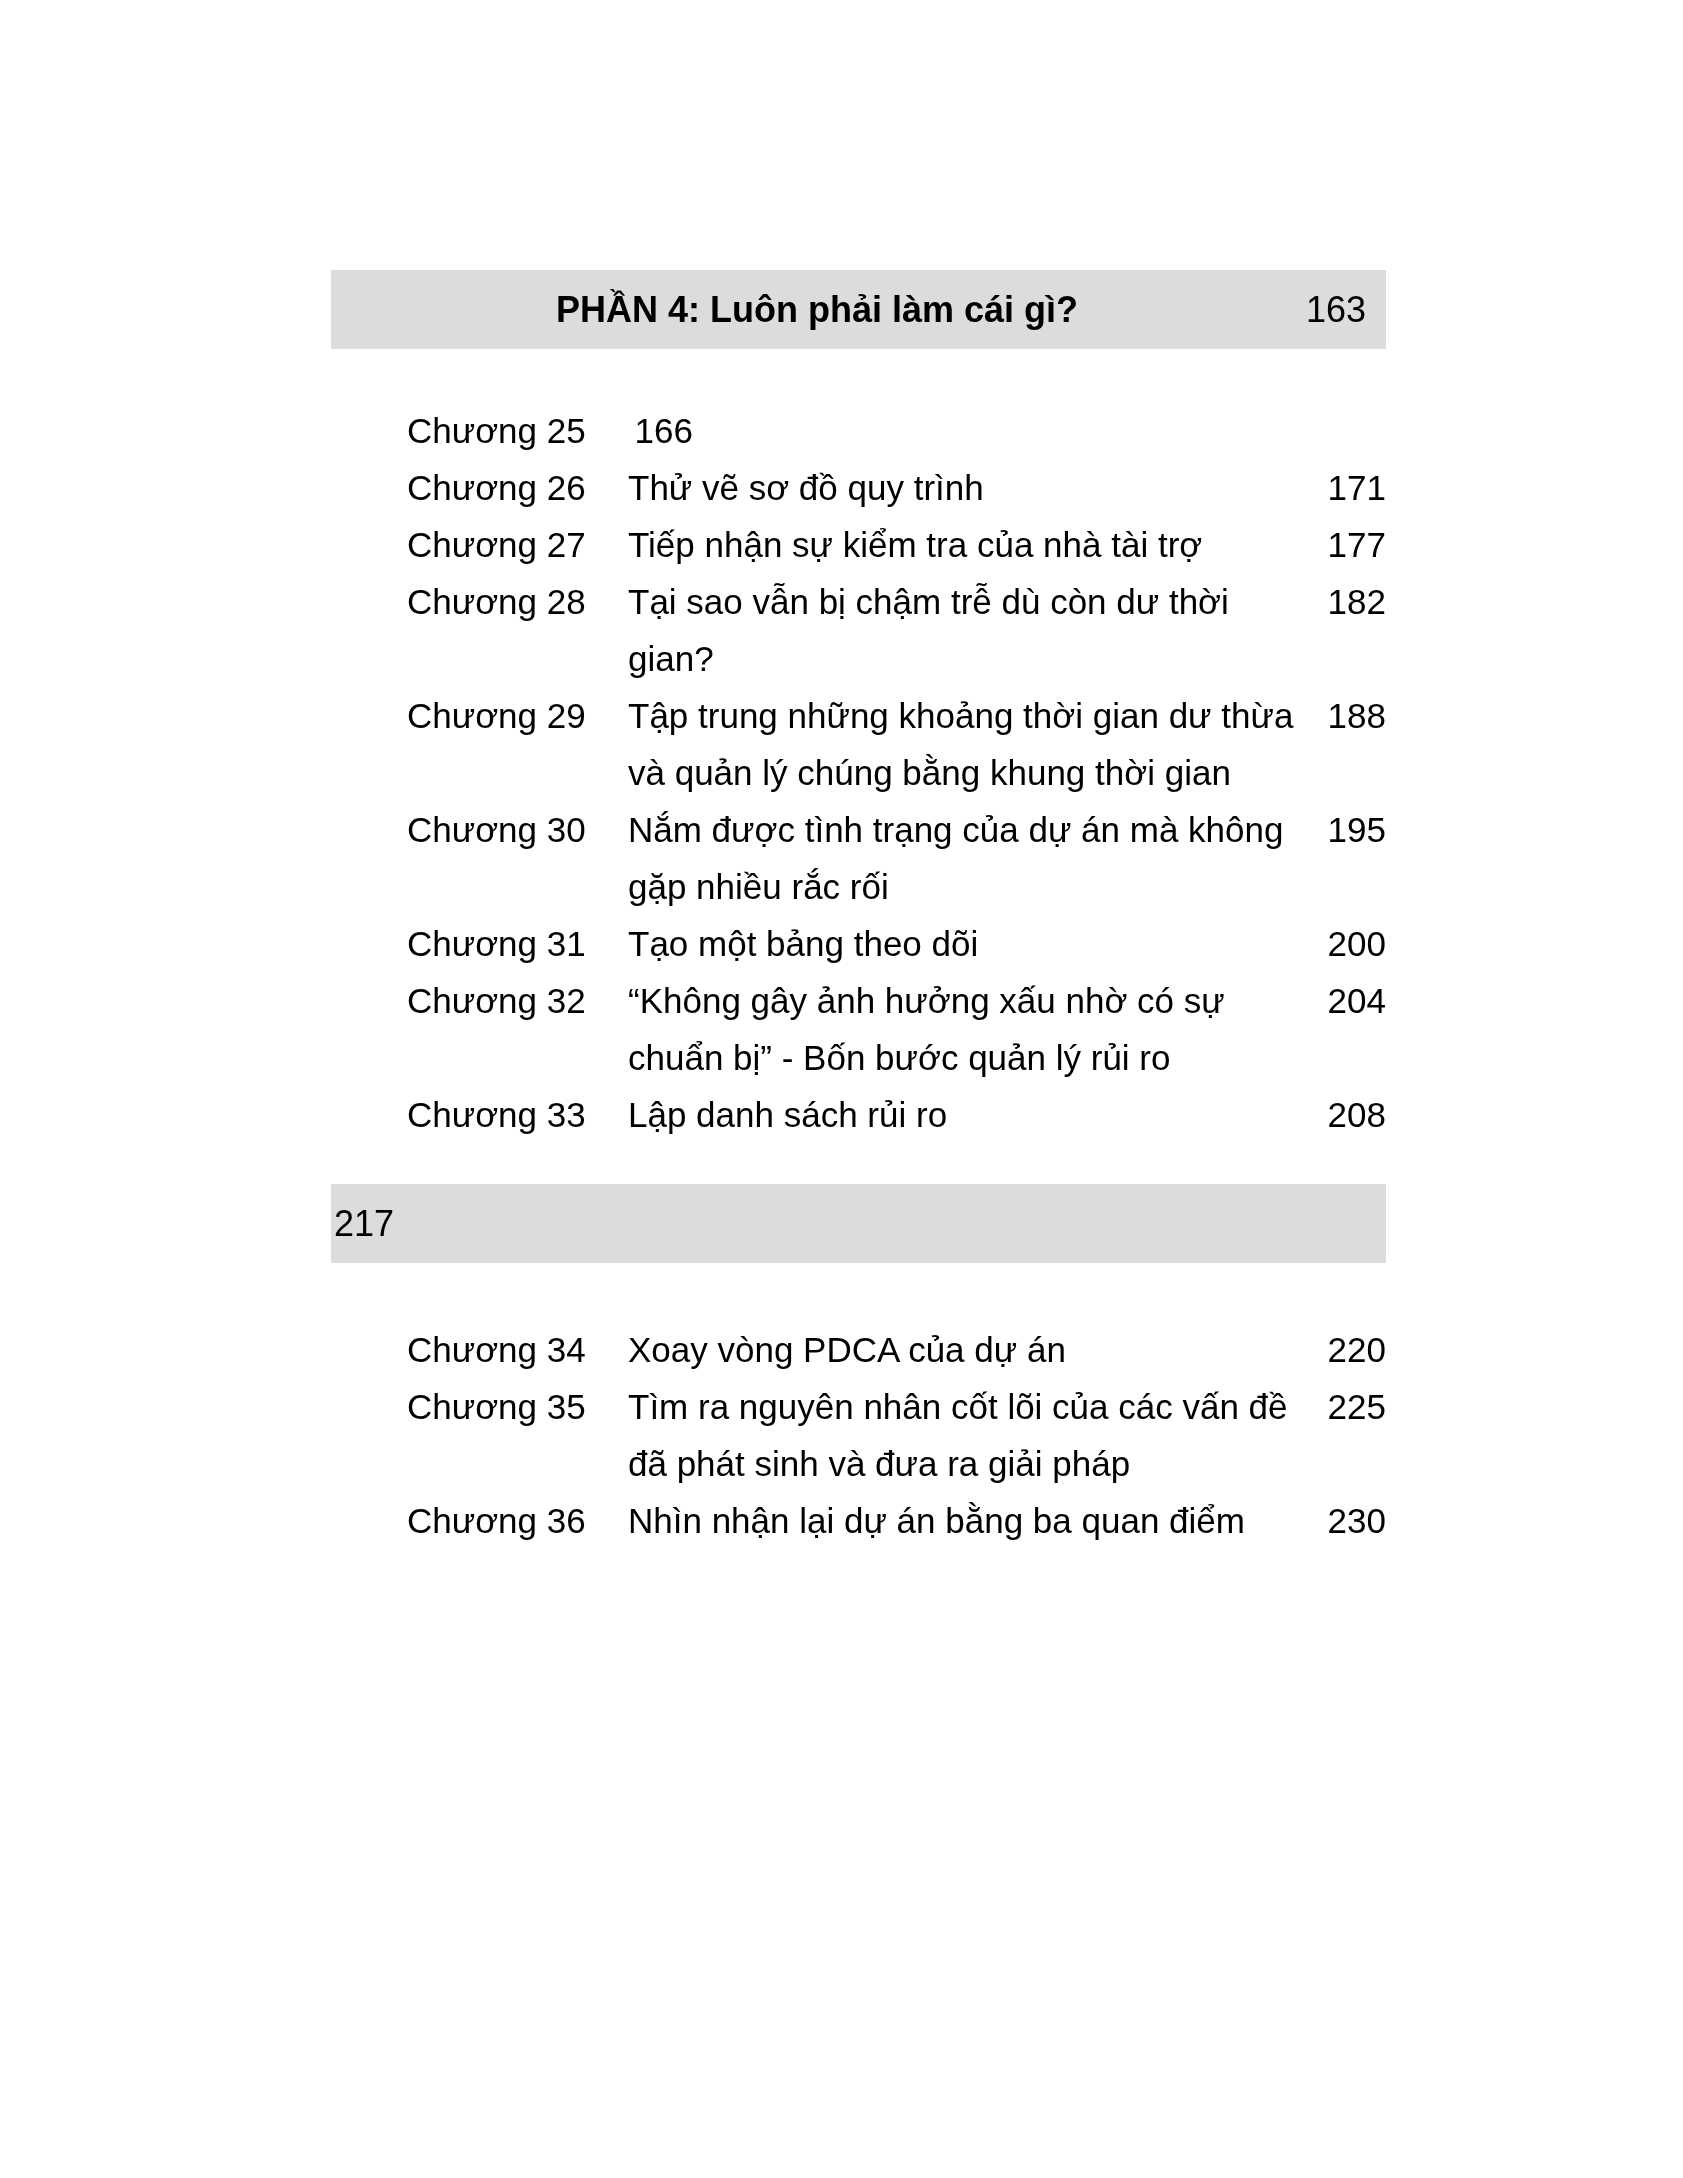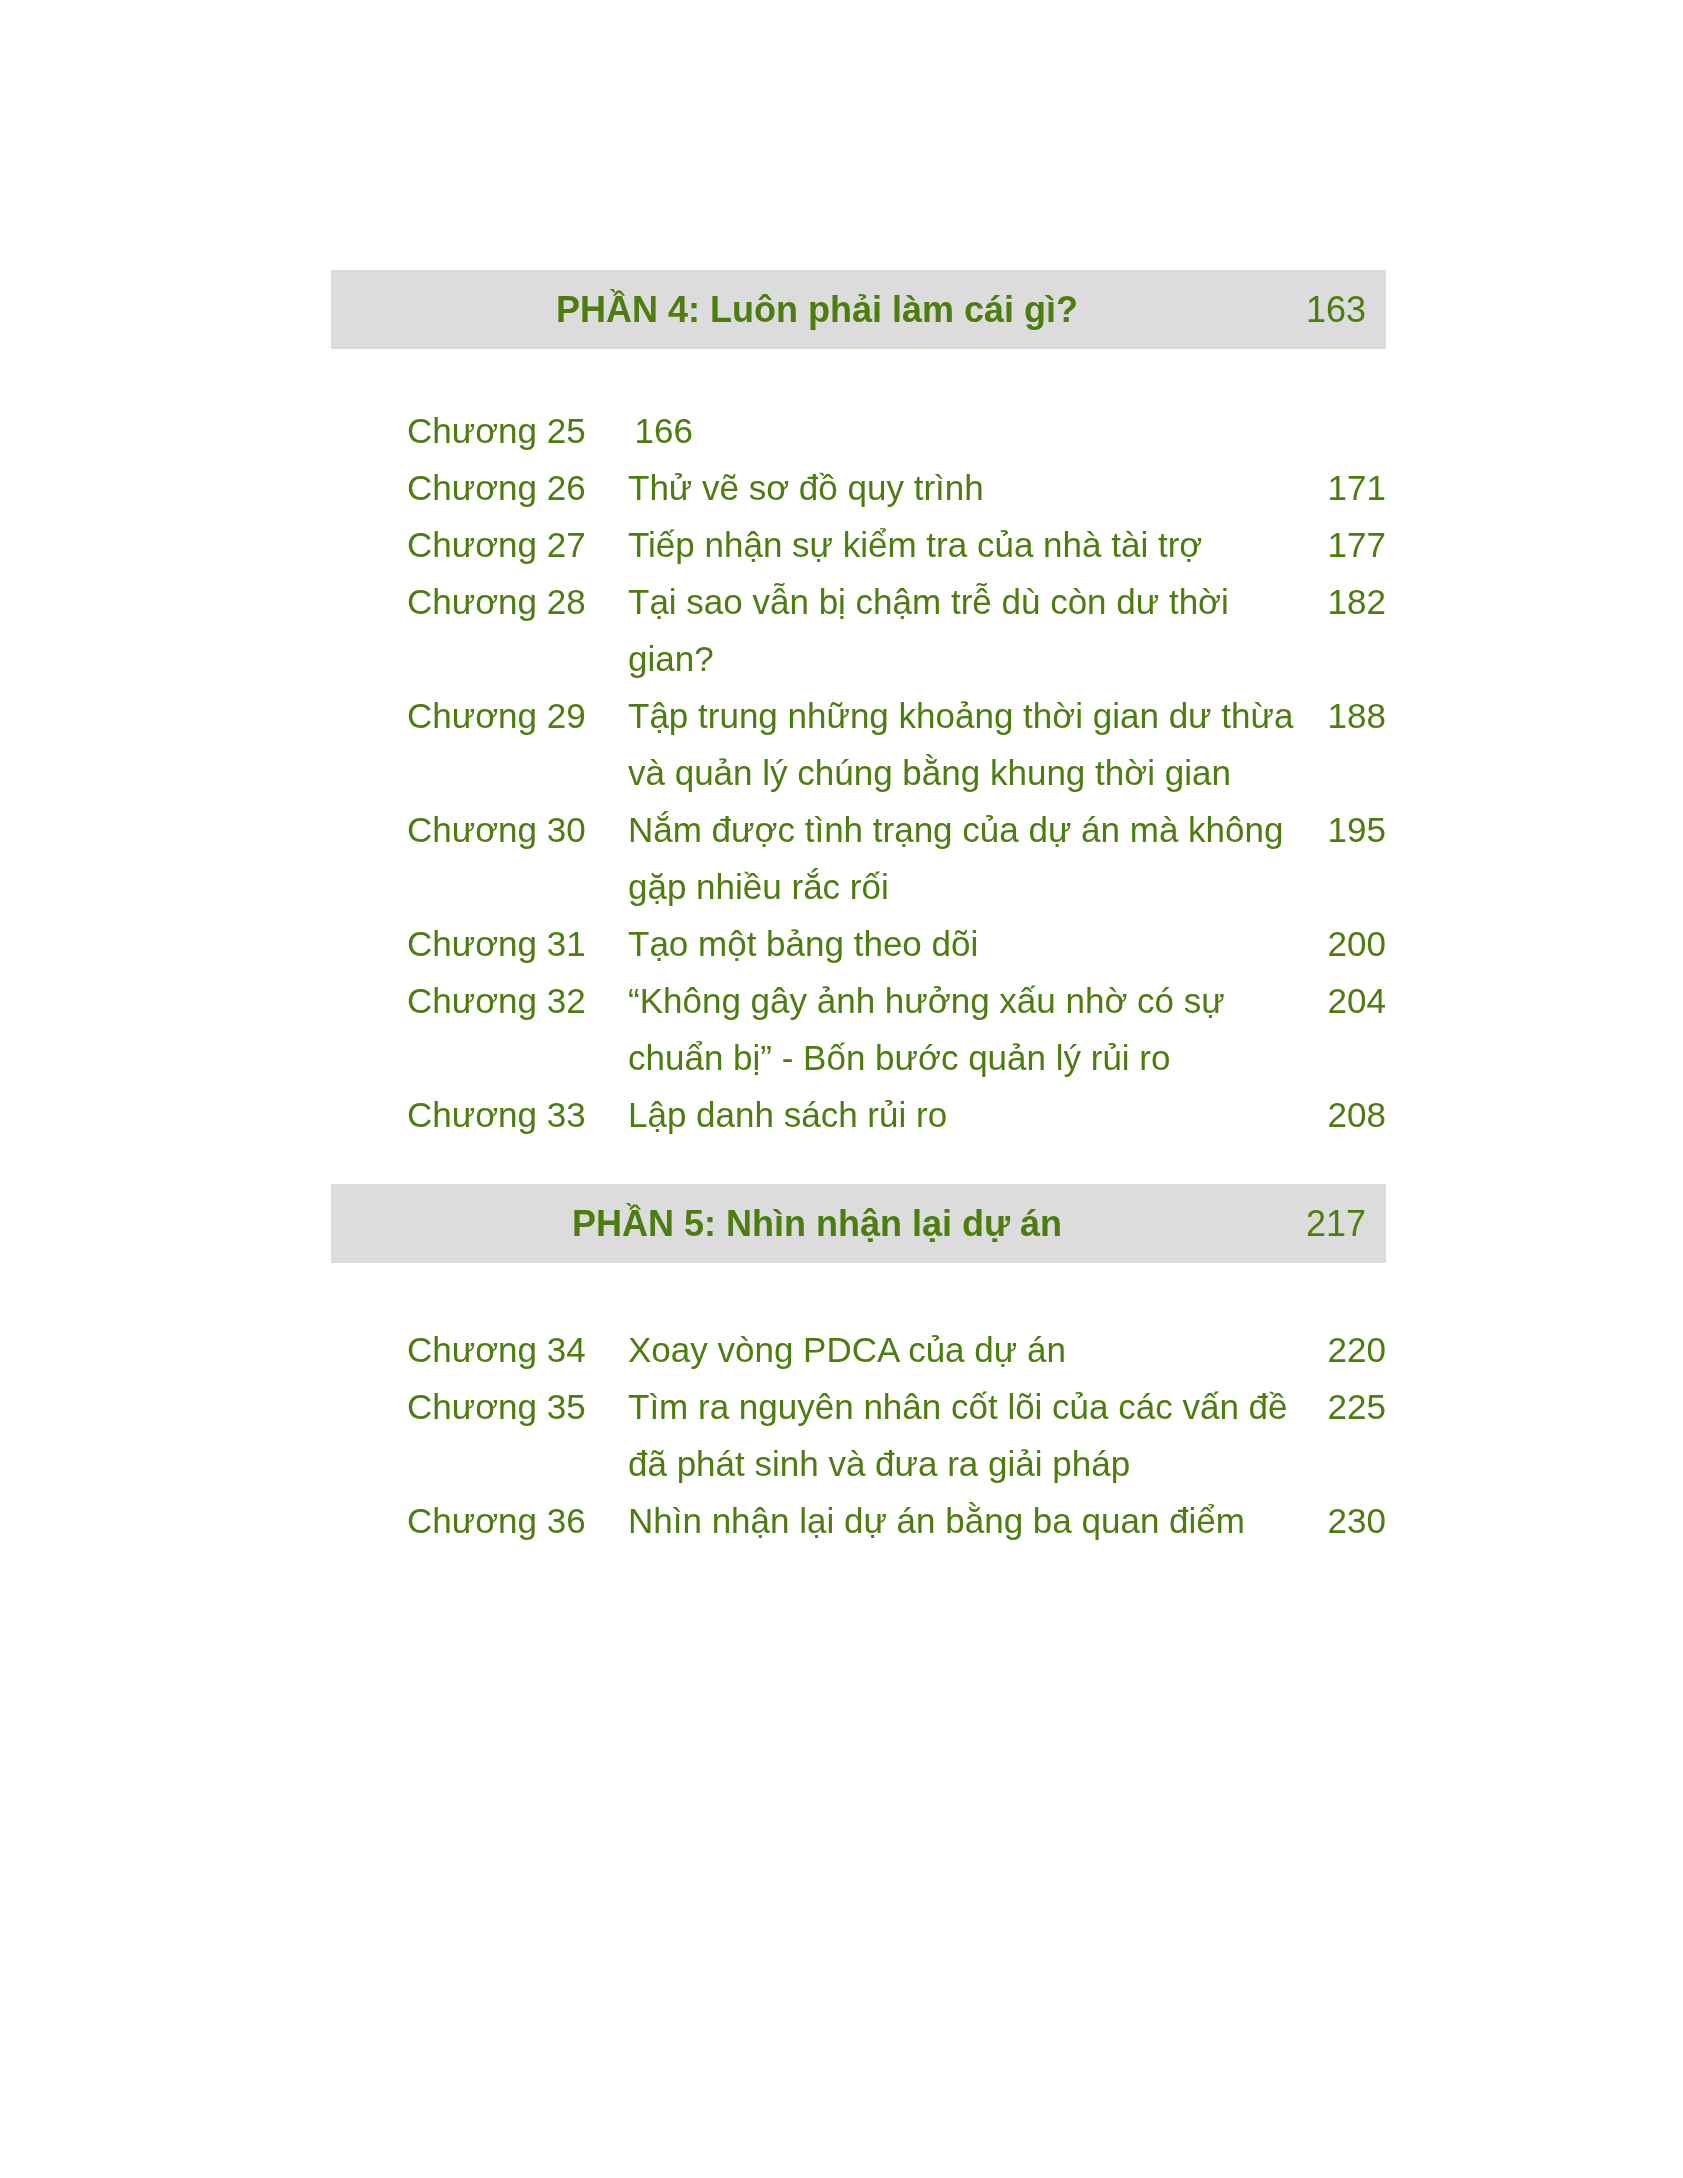--- a/index.html
+++ b/index.html
@@ -3,21 +3,21 @@
 <meta charset="utf-8">
 <style>
   * { margin: 0; padding: 0; box-sizing: border-box; }
   html, body { background: #ffffff; }
   .page {
     position: relative;
     width: 1683px;
     height: 2178px;
     background: #ffffff;
     font-family: "Liberation Sans", "DejaVu Sans", sans-serif;
-    color: #4d7c0f;
+    color: #000000;
     overflow: hidden;
   }
   .content {
     position: absolute;
     top: 270px;
     left: 331px;
     width: 1055px;
   }
   .band {
     display: flex;
@@ -136,21 +136,20 @@
 
       <div class="row">
         <div class="label">Chương 33</div>
         <div class="title">Lập danh sách rủi ro</div>
         <div class="pnum">208</div>
       </div>
 
     </div>
 
     <div class="band second">
-      <div class="band-title">PHẦN 5: Nhìn nhận lại dự án</div>
       <div class="band-page">217</div>
     </div>
 
     <div class="chapters part5">
 
       <div class="row">
         <div class="label">Chương 34</div>
         <div class="title">Xoay vòng PDCA của dự án</div>
         <div class="pnum">220</div>
       </div>

